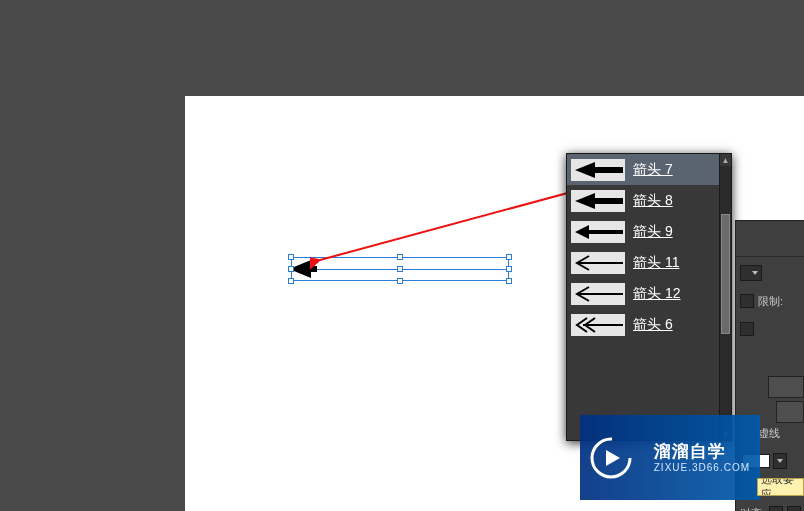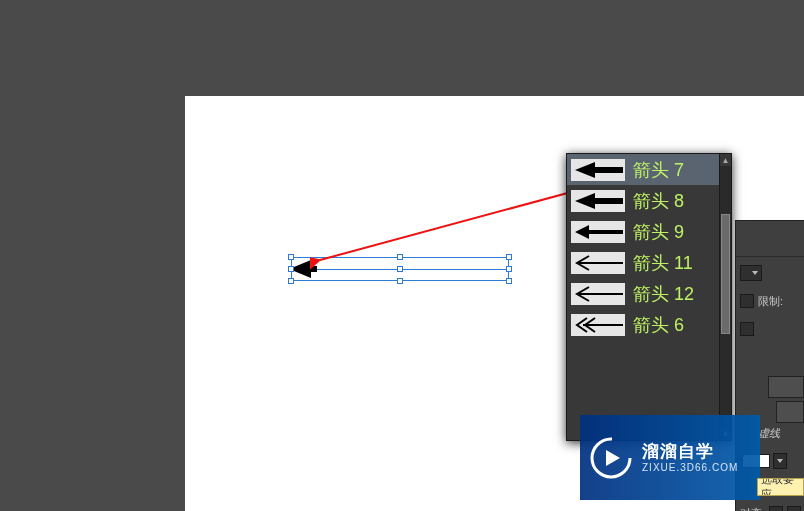--- a/index.html
+++ b/index.html
@@ -98,23 +98,24 @@
     background: #e6e6e6;
     margin-right: 8px;
     display: flex;
     align-items: center;
     justify-content: flex-start;
     padding-left: 2px;
     overflow: hidden;
   }
   .dd-swatch svg { display: block; }
   .dd-label {
-    color: #bef264;
-    font-size: 18px;
+    color: #ffffff;
+    font-size: 14px;
     white-space: nowrap;
+    text-decoration: underline;
   }
   .dd-scroll {
     width: 12px;
     background: #2a2a2a;
     position: relative;
     border-left: 1px solid #1a1a1a;
   }
   .dd-scroll-up, .dd-scroll-down {
     position: absolute;
     left: 0; right: 0;
@@ -199,20 +200,21 @@
     position: absolute;
     left: 580px;
     top: 415px;
     width: 180px;
     height: 85px;
     background: linear-gradient(90deg, rgba(0,48,128,0.92), rgba(0,90,170,0.92));
     display: flex;
     align-items: center;
     gap: 10px;
     padding: 0 10px;
+    justify-content: space-between;
   }
   .wm-icon {
     width: 42px; height: 42px;
     display: flex;
     align-items: center;
     justify-content: center;
   }
   .wm-text {
     display: flex;
     flex-direction: column;
@@ -349,21 +351,21 @@
   </div>
   <div class="row">
     <div class="chip"></div>
     <span>限制:</span>
   </div>
   <div class="row">
     <div class="chip"></div>
   </div>
   <div class="wide-btn" style="left:32px; top:155px; width:36px;"></div>
   <div class="wide-btn" style="left:40px; top:180px; width:28px;"></div>
-  <div class="row" style="position:absolute; top:198px; left:18px;font-style:italic;">
+  <div class="row" style="position:absolute; top:198px; left:18px;">
     <span>虚线</span>
   </div>
   <div class="row" style="position:absolute; top:226px; left:2px; gap:3px;">
     <div class="stroke-swatch"></div>
     <div class="mini-dd" style="width:14px;"></div>
   </div>
   <div class="row" style="position:absolute; top:278px; left:0px; gap:4px;">
     <span>对齐:</span>
     <div class="chip"></div>
     <div class="chip"></div>

